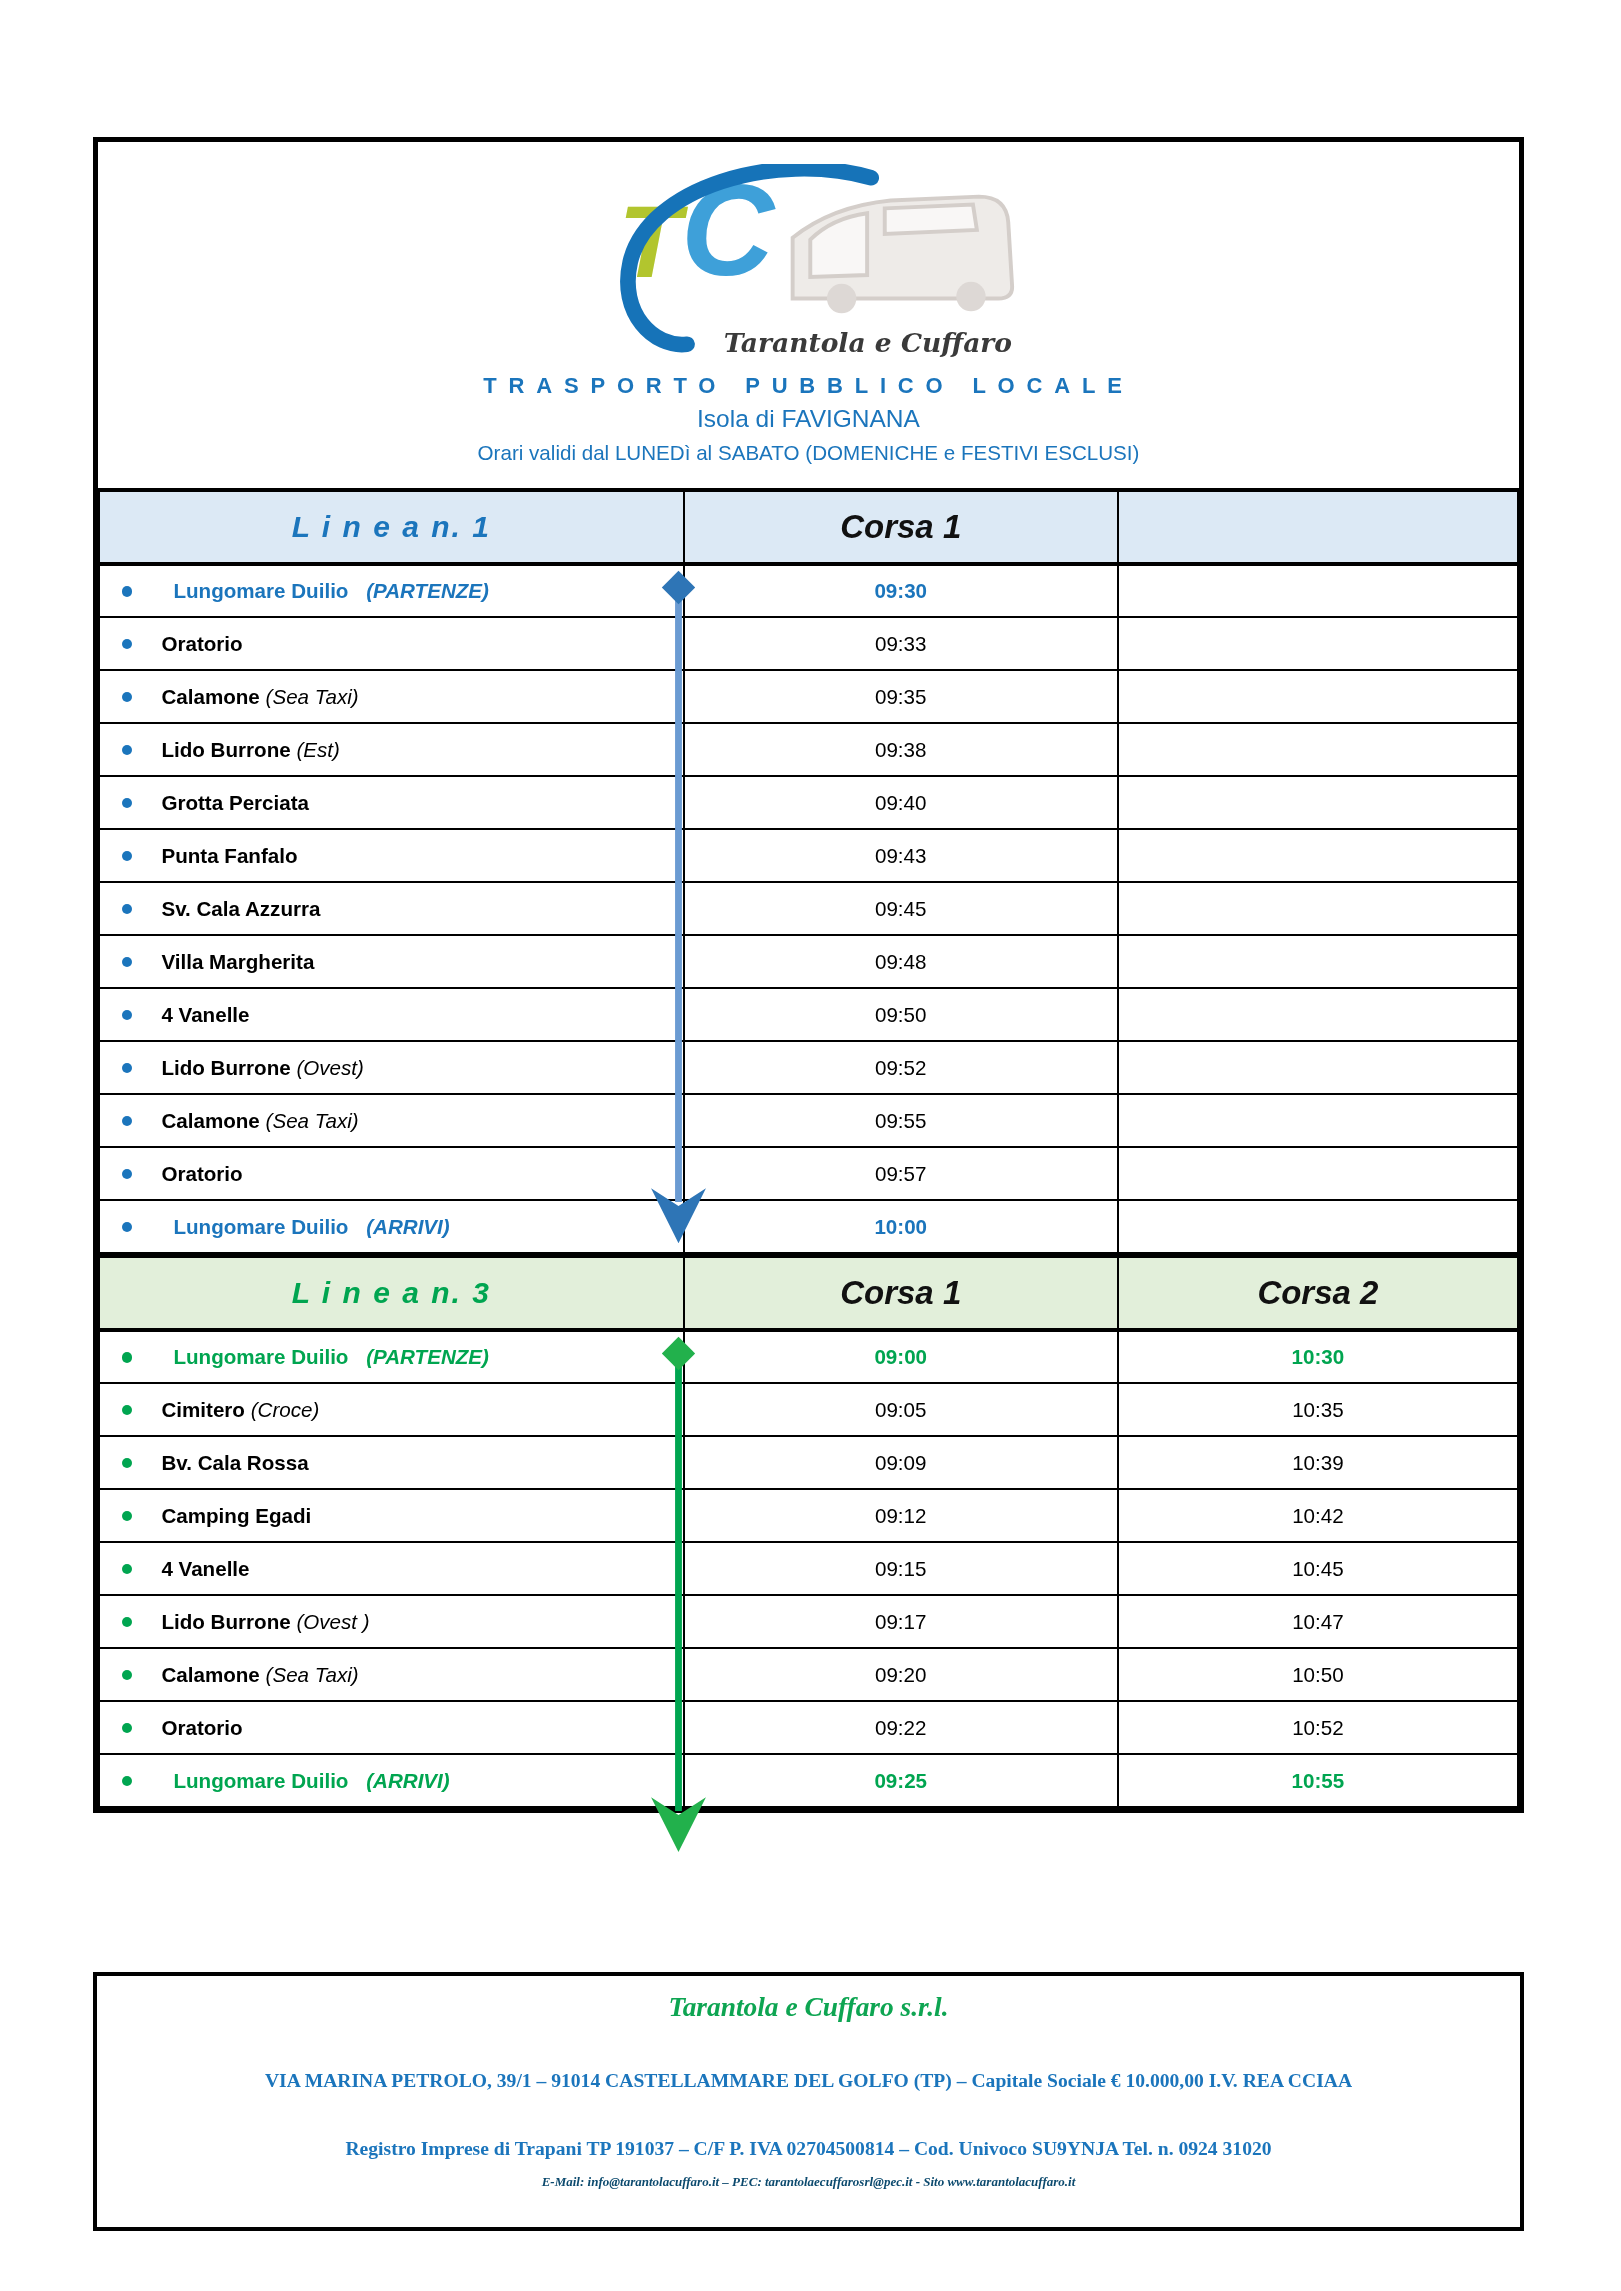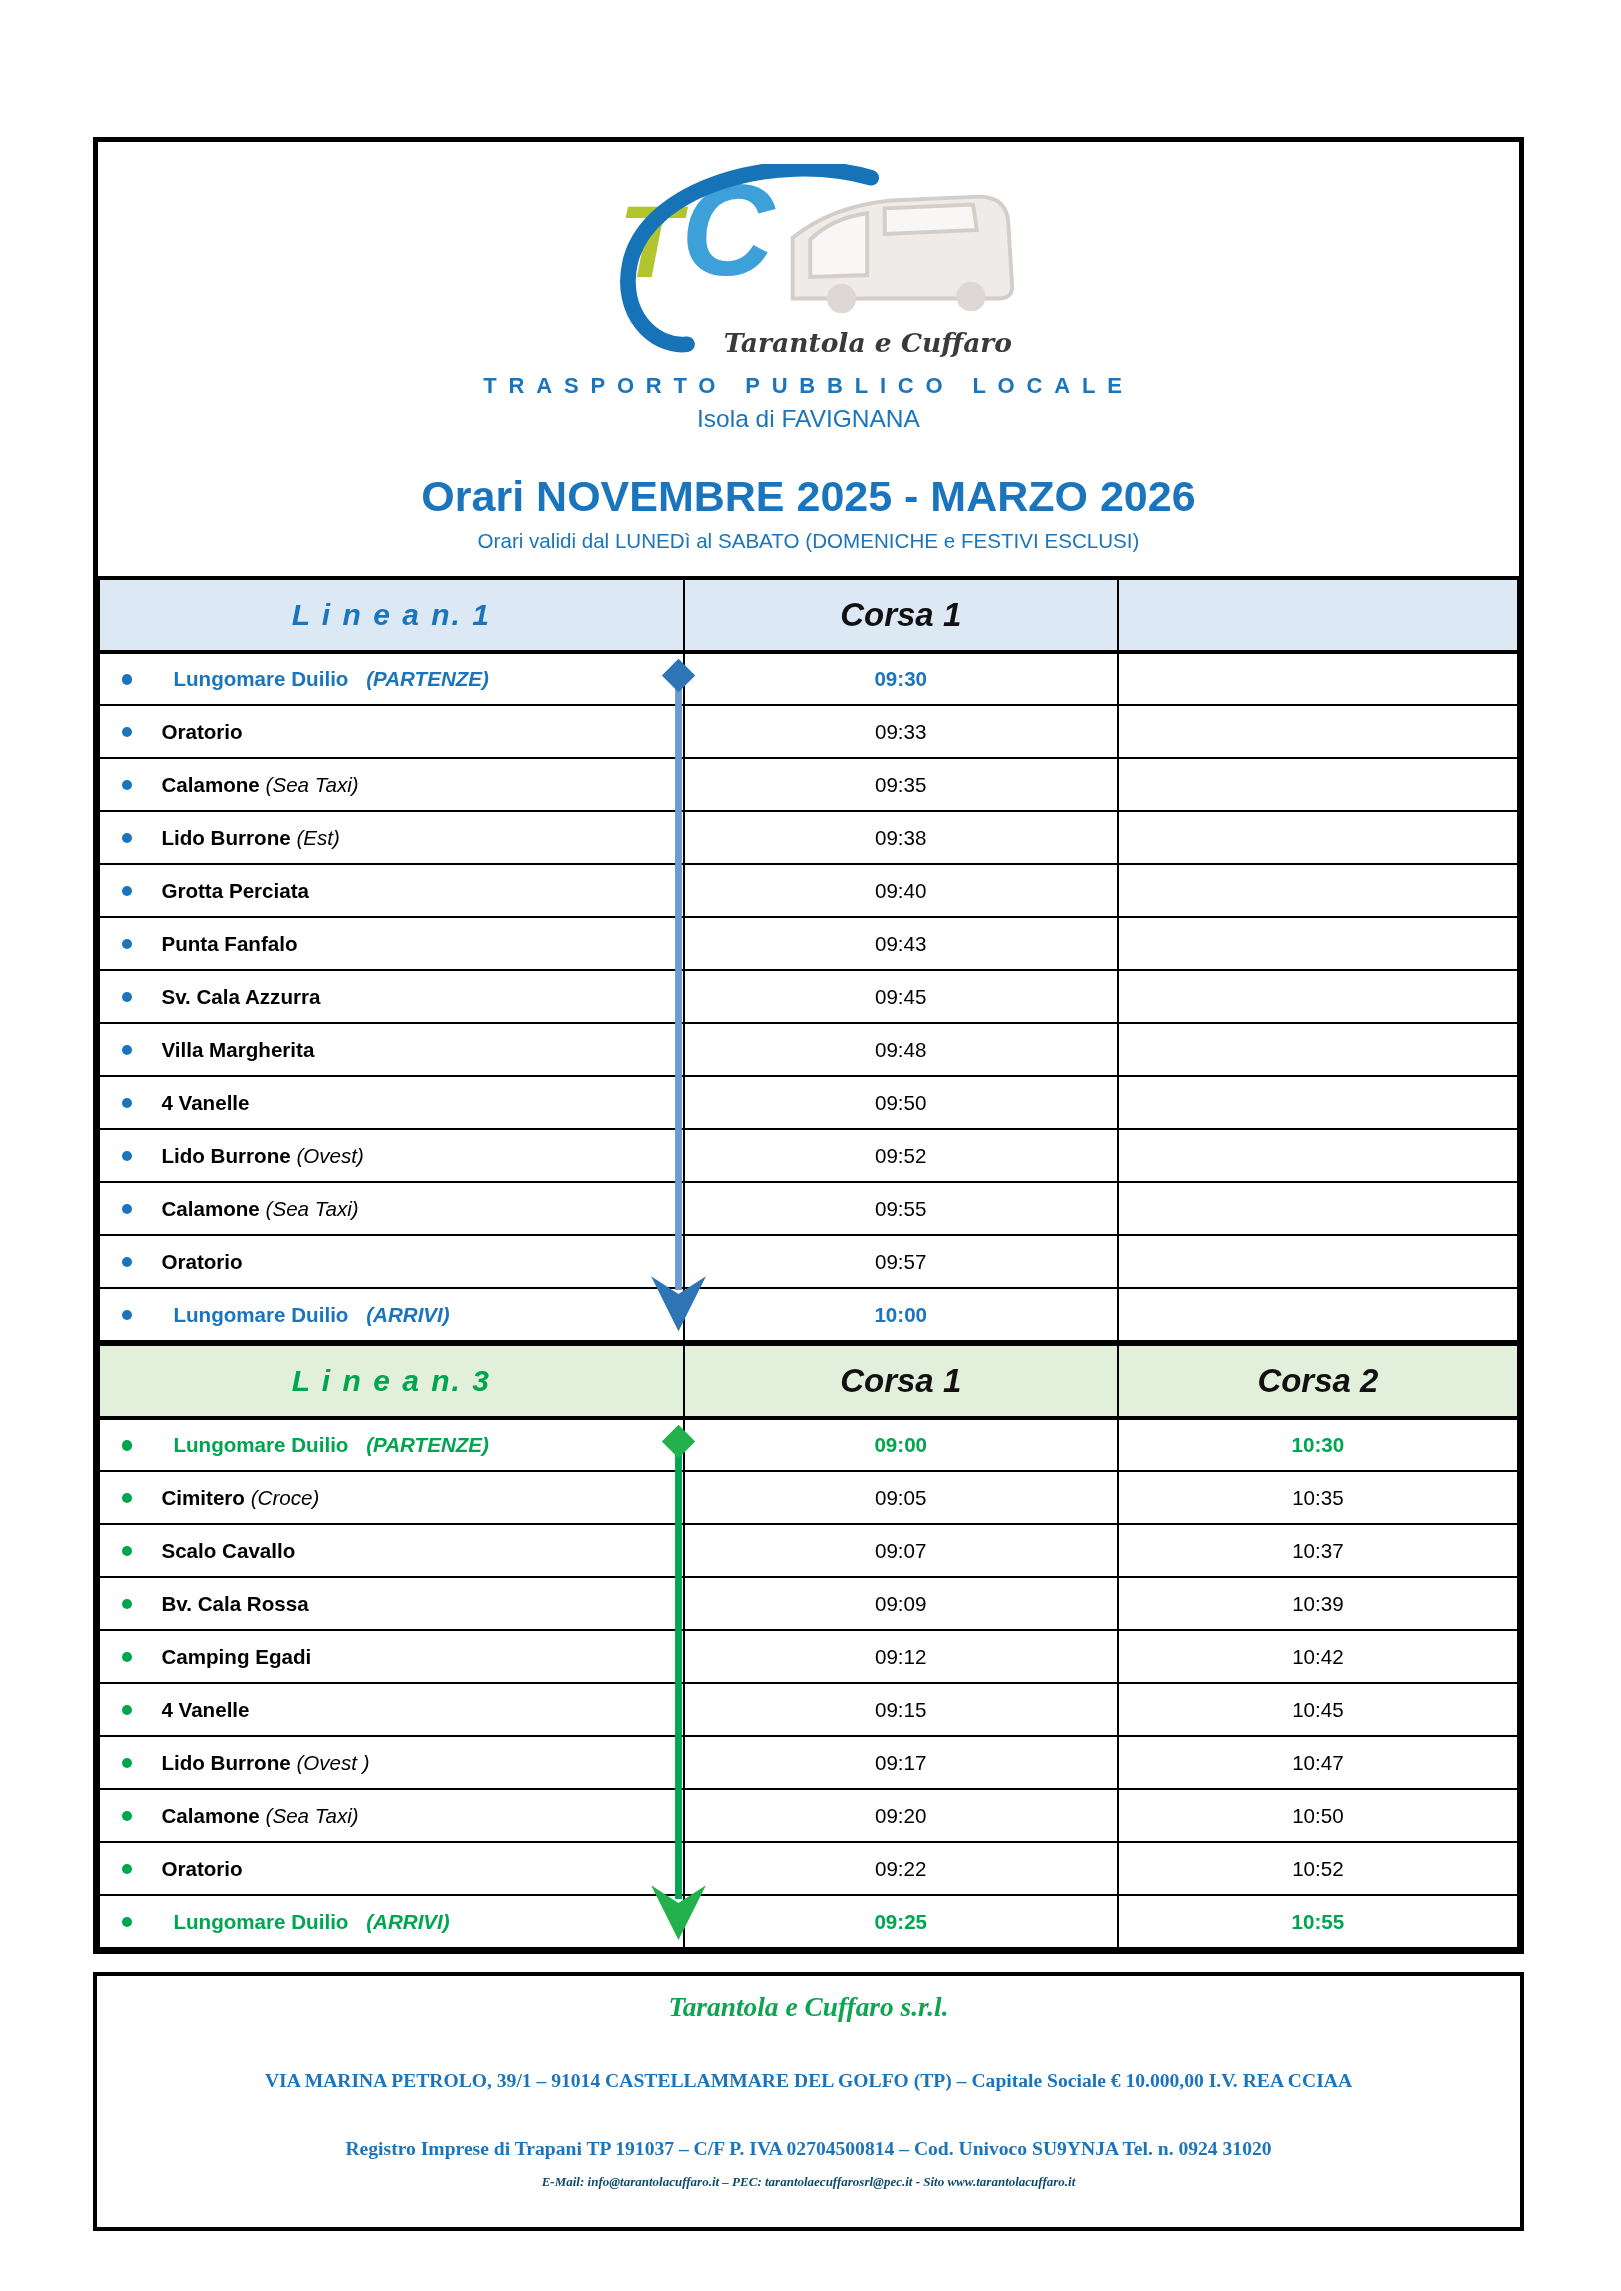--- a/index.html
+++ b/index.html
@@ -73,21 +73,20 @@
         </svg>
         <span class="logo-t">T</span>
         <span class="logo-c">C</span>
         <svg class="logo-swoosh" width="431" height="194" viewBox="0 0 440 198">
           <path d="M 284 14 C 186 -14, 56 24, 38 100 C 26 152, 62 188, 96 184" fill="none" stroke="#1673b8" stroke-width="16" stroke-linecap="round"></path>
         </svg>
         <span class="logo-script">Tarantola e Cuffaro</span>
       </div>
       <div class="tpl">TRASPORTO PUBBLICO LOCALE</div>
       <div class="isola">Isola di FAVIGNANA</div>
-      <div class="orari">Orari NOVEMBRE 2025  -  MARZO 2026</div>
       <div class="valid">Orari validi dal LUNEDì al SABATO (DOMENICHE e  FESTIVI ESCLUSI)</div>
     </div>
 
     <div class="table-wrap" style="--accent: #1b75bc; --hbg: #dce9f5; --aline: #6b9bd2; --ahead: #2e75b6;">
       <table>
         <colgroup>
             <col class="c1">
             <col class="c2">
             <col class="c3">
           </colgroup>
@@ -192,25 +191,20 @@
               <td class="stop-cell"><span class="bullet"></span><span class="stop-name">Lungomare Duilio</span><span class="stop-note">&nbsp;(PARTENZE)</span></td>
               <td class="time-cell">09:00</td>
               <td class="time-cell">10:30</td>
             </tr>
             <tr>
               <td class="stop-cell"><span class="bullet"></span><span class="stop-name">Cimitero</span><span class="stop-note">&nbsp;(Croce)</span></td>
               <td class="time-cell">09:05</td>
               <td class="time-cell">10:35</td>
             </tr>
             <tr>
-              <td class="stop-cell"><span class="bullet"></span><span class="stop-name">Scalo Cavallo</span></td>
-              <td class="time-cell">09:07</td>
-              <td class="time-cell">10:37</td>
-            </tr>
-            <tr>
               <td class="stop-cell"><span class="bullet"></span><span class="stop-name">Bv. Cala Rossa</span></td>
               <td class="time-cell">09:09</td>
               <td class="time-cell">10:39</td>
             </tr>
             <tr>
               <td class="stop-cell"><span class="bullet"></span><span class="stop-name">Camping Egadi</span></td>
               <td class="time-cell">09:12</td>
               <td class="time-cell">10:42</td>
             </tr>
             <tr>

